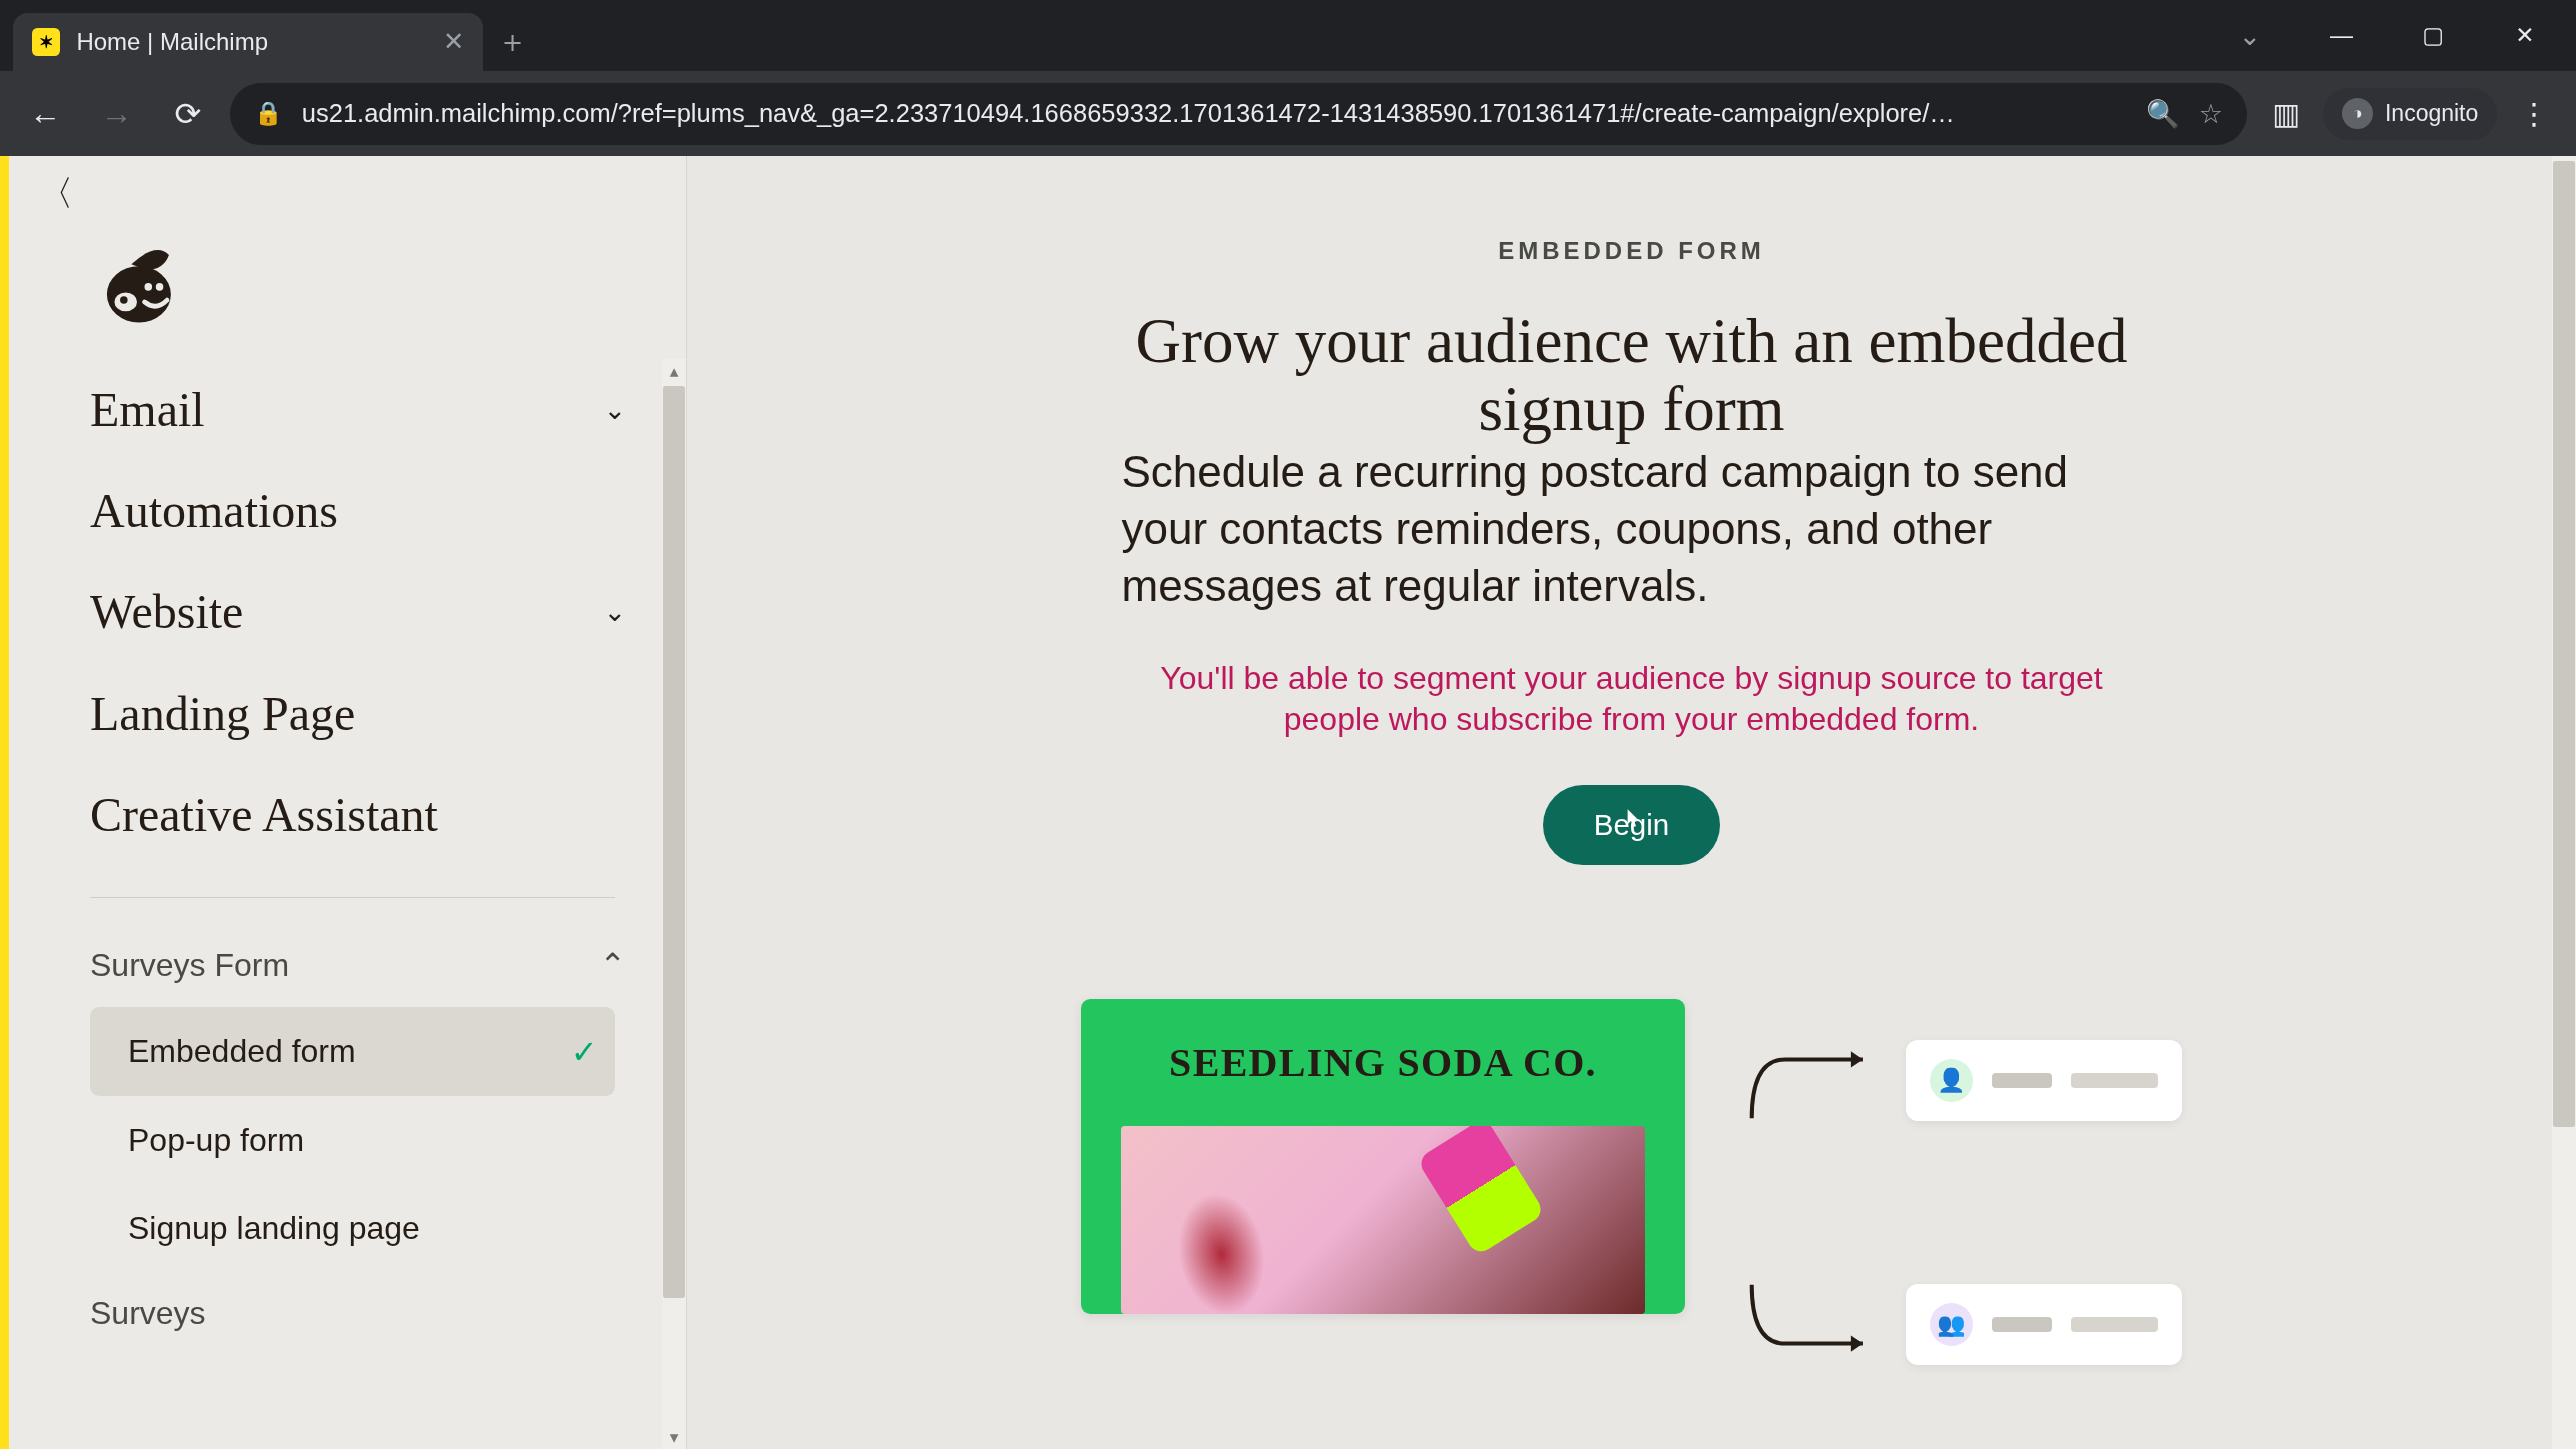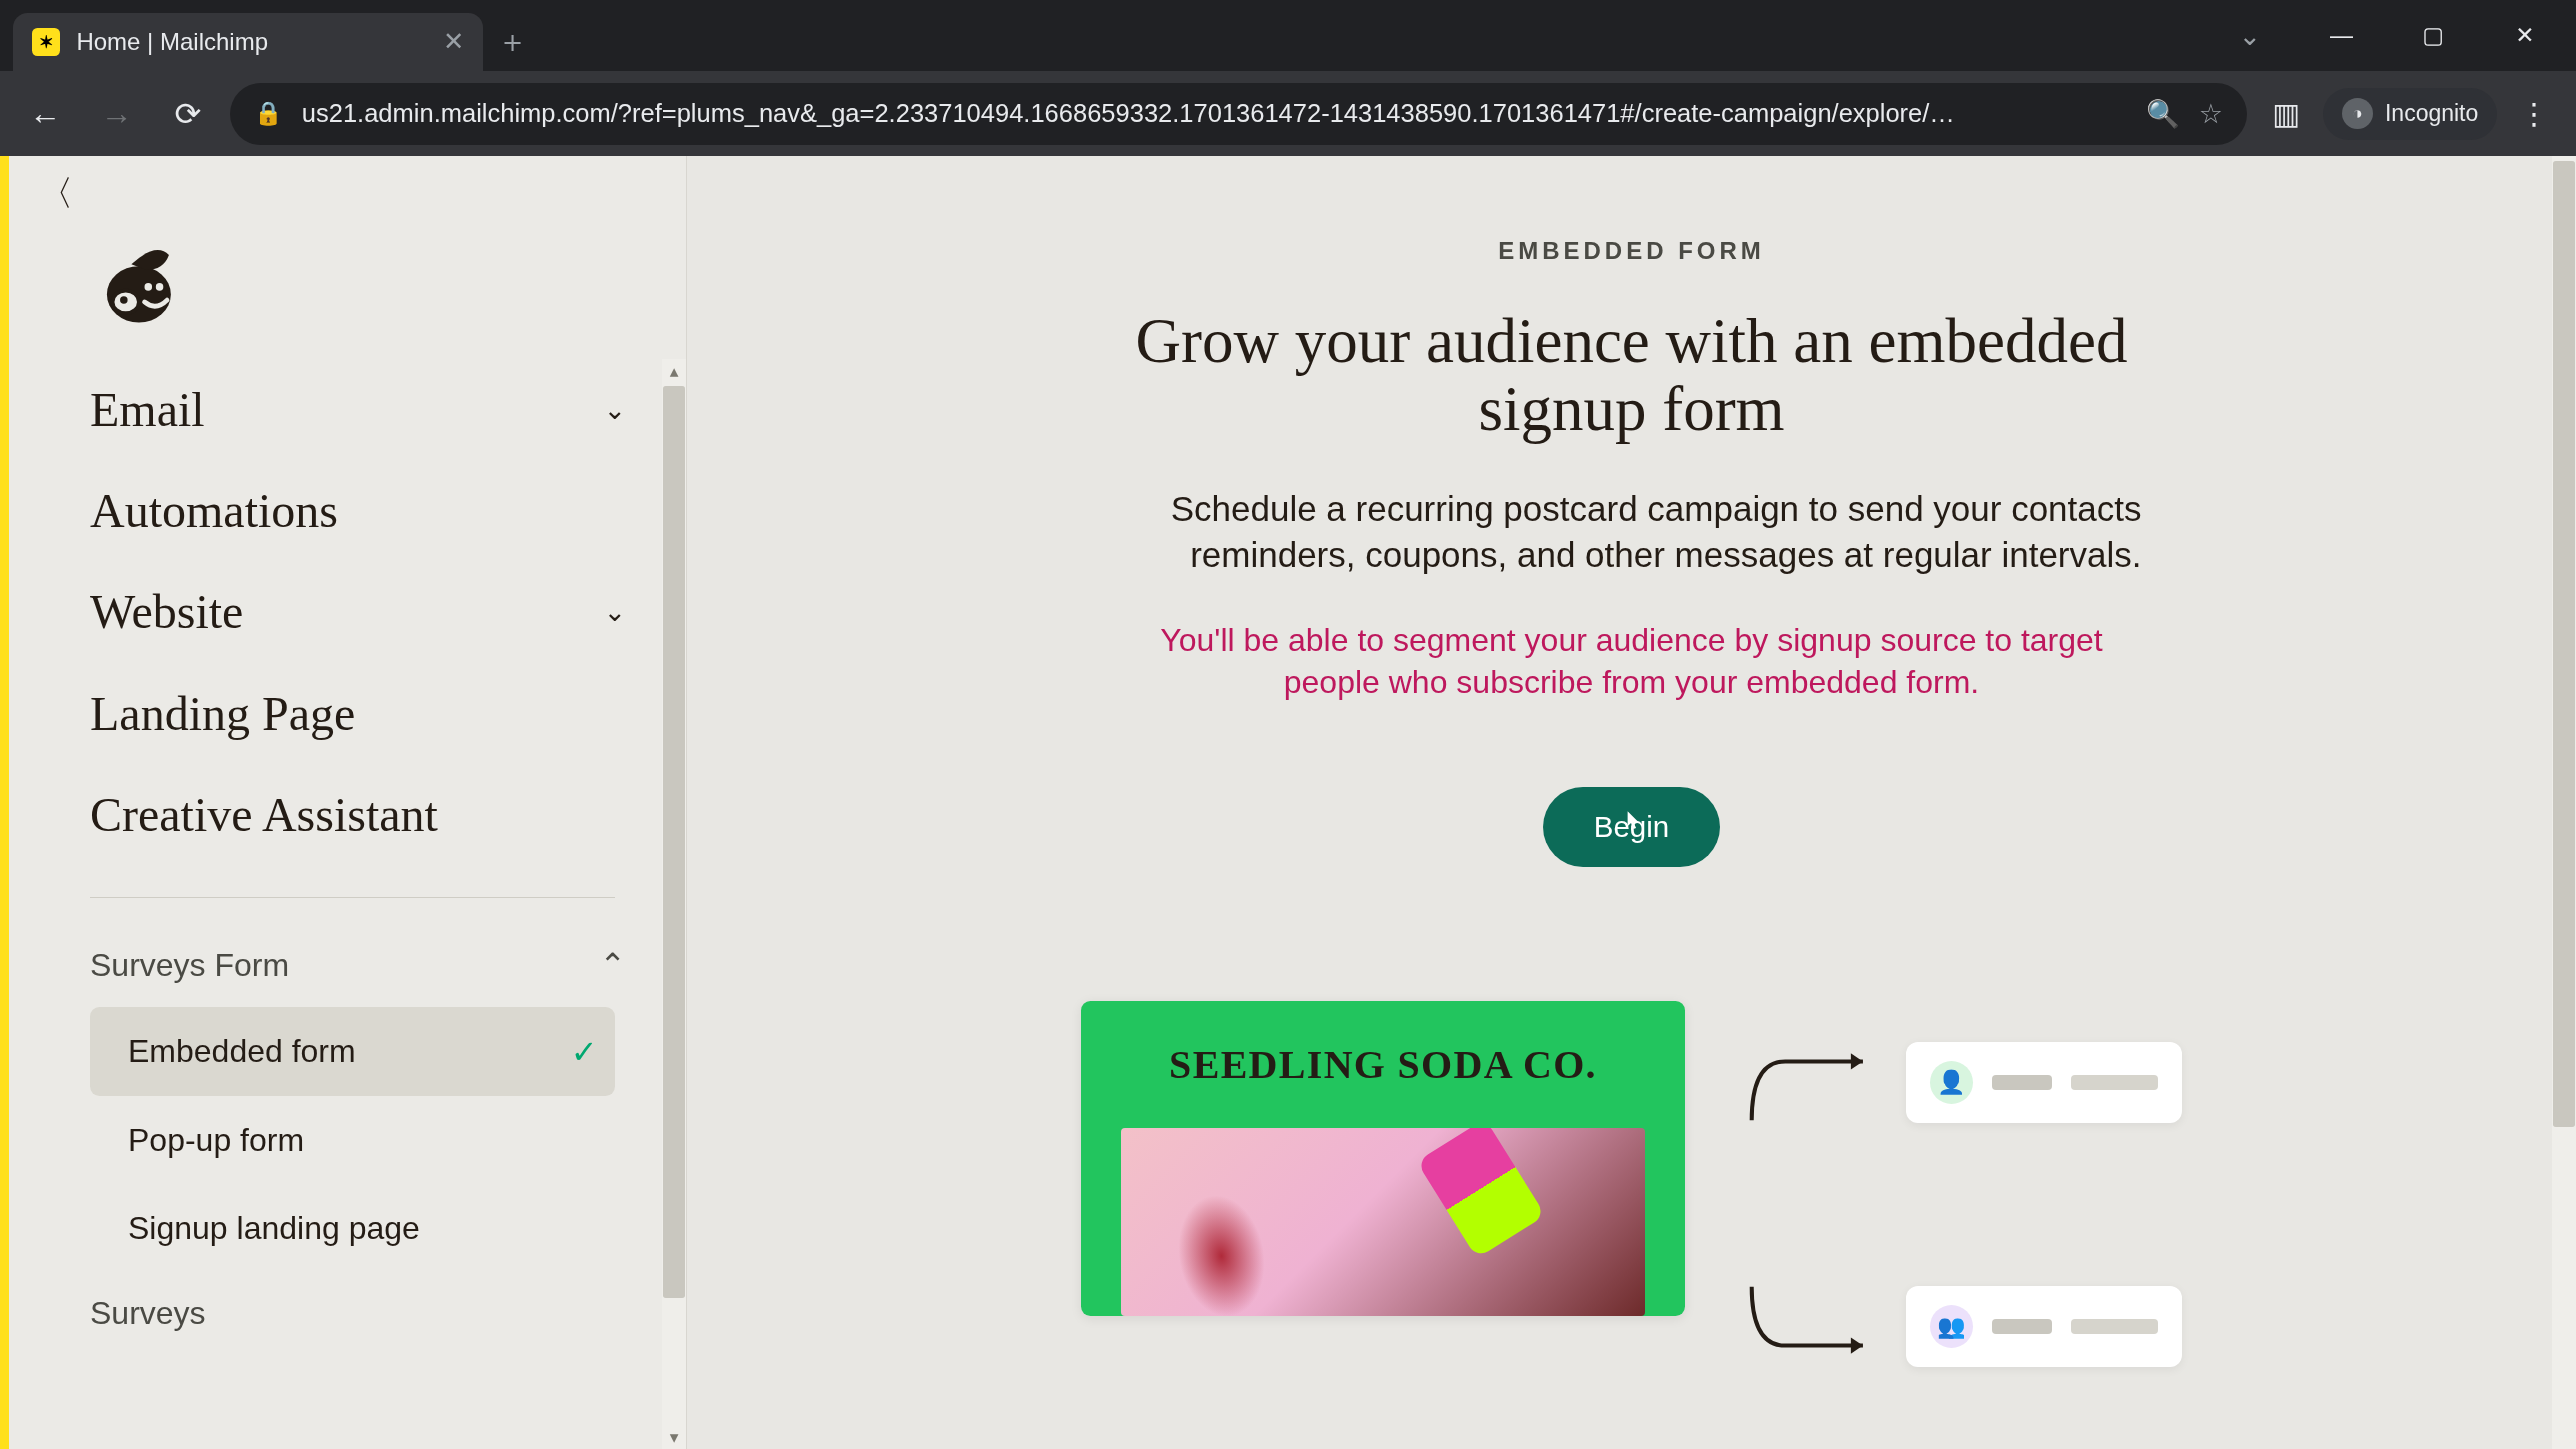--- a/index.html
+++ b/index.html
@@ -103,29 +103,29 @@
   .main { flex:1; display:flex; flex-direction:column; align-items:center; padding-top:81px; position:relative; }
   .main-scrollbar { position:absolute; top:0; right:0; width:24px; height:100%; background:#efeeea; }
   .main-scrollbar .sb-thumb { position:absolute; left:1.3px; top:5.4px; width:21.5px; height:966px; background:#c9c7bf; border-radius:2.7px; }
 
   .eyebrow { font-size:24px; letter-spacing:4px; color:#4a4a44; font-weight:600; }
   .hero-title {
     font-family: Georgia, "Times New Roman", serif; font-size:63px; line-height:1.08;
     color:#241c15; text-align:center; max-width:1154px; margin-top:42px;
   }
   .hero-body {
-    font-family:"Helvetica Neue", Arial, sans-serif; font-size:35px; line-height:1.3;
-    color:#241c15; text-align:right; max-width:1020px; margin-top:43px;
+    font-family:"Helvetica Neue", Arial, sans-serif; font-size:44px; line-height:1.3;
+    color:#241c15; text-align:left; max-width:1020px; 
   }
   .hero-fine {
     font-family:"Helvetica Neue", Arial, sans-serif; font-size:32px; line-height:1.3;
     color:#be185d; text-align:center; max-width:1047px; margin-top:43px;
   }
   .begin-btn {
-    margin-top:84px; background:#0c6b58; color:#fff; font-size:29.5px; font-weight:400;
+    margin-top:44px; background:#0c6b58; color:#fff; font-size:29.5px; font-weight:400;
     padding:23px 51px; border:none; border-radius:43px; cursor:pointer; position:relative;
   }
   .begin-btn .cursor-ico {
     position:absolute; left:50%; top:50%; transform:translate(-50%,-54%); color:#fff; pointer-events:none;
   }
   .begin-btn .cursor-ico svg { width:27px; height:27px; }
 
   
   .illus { margin-top:134px; display:flex; align-items:flex-start; gap:60px; }
   .card-demo {

